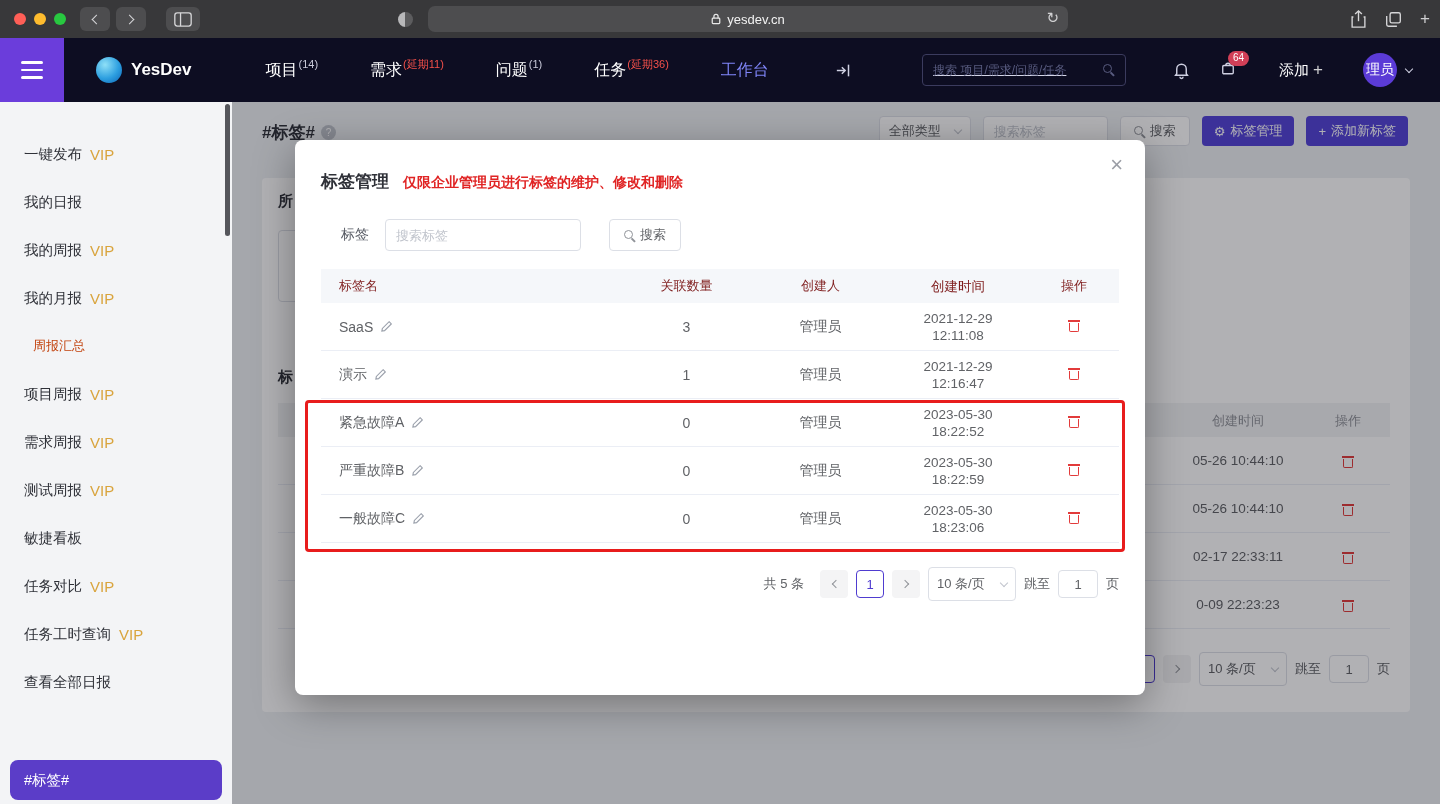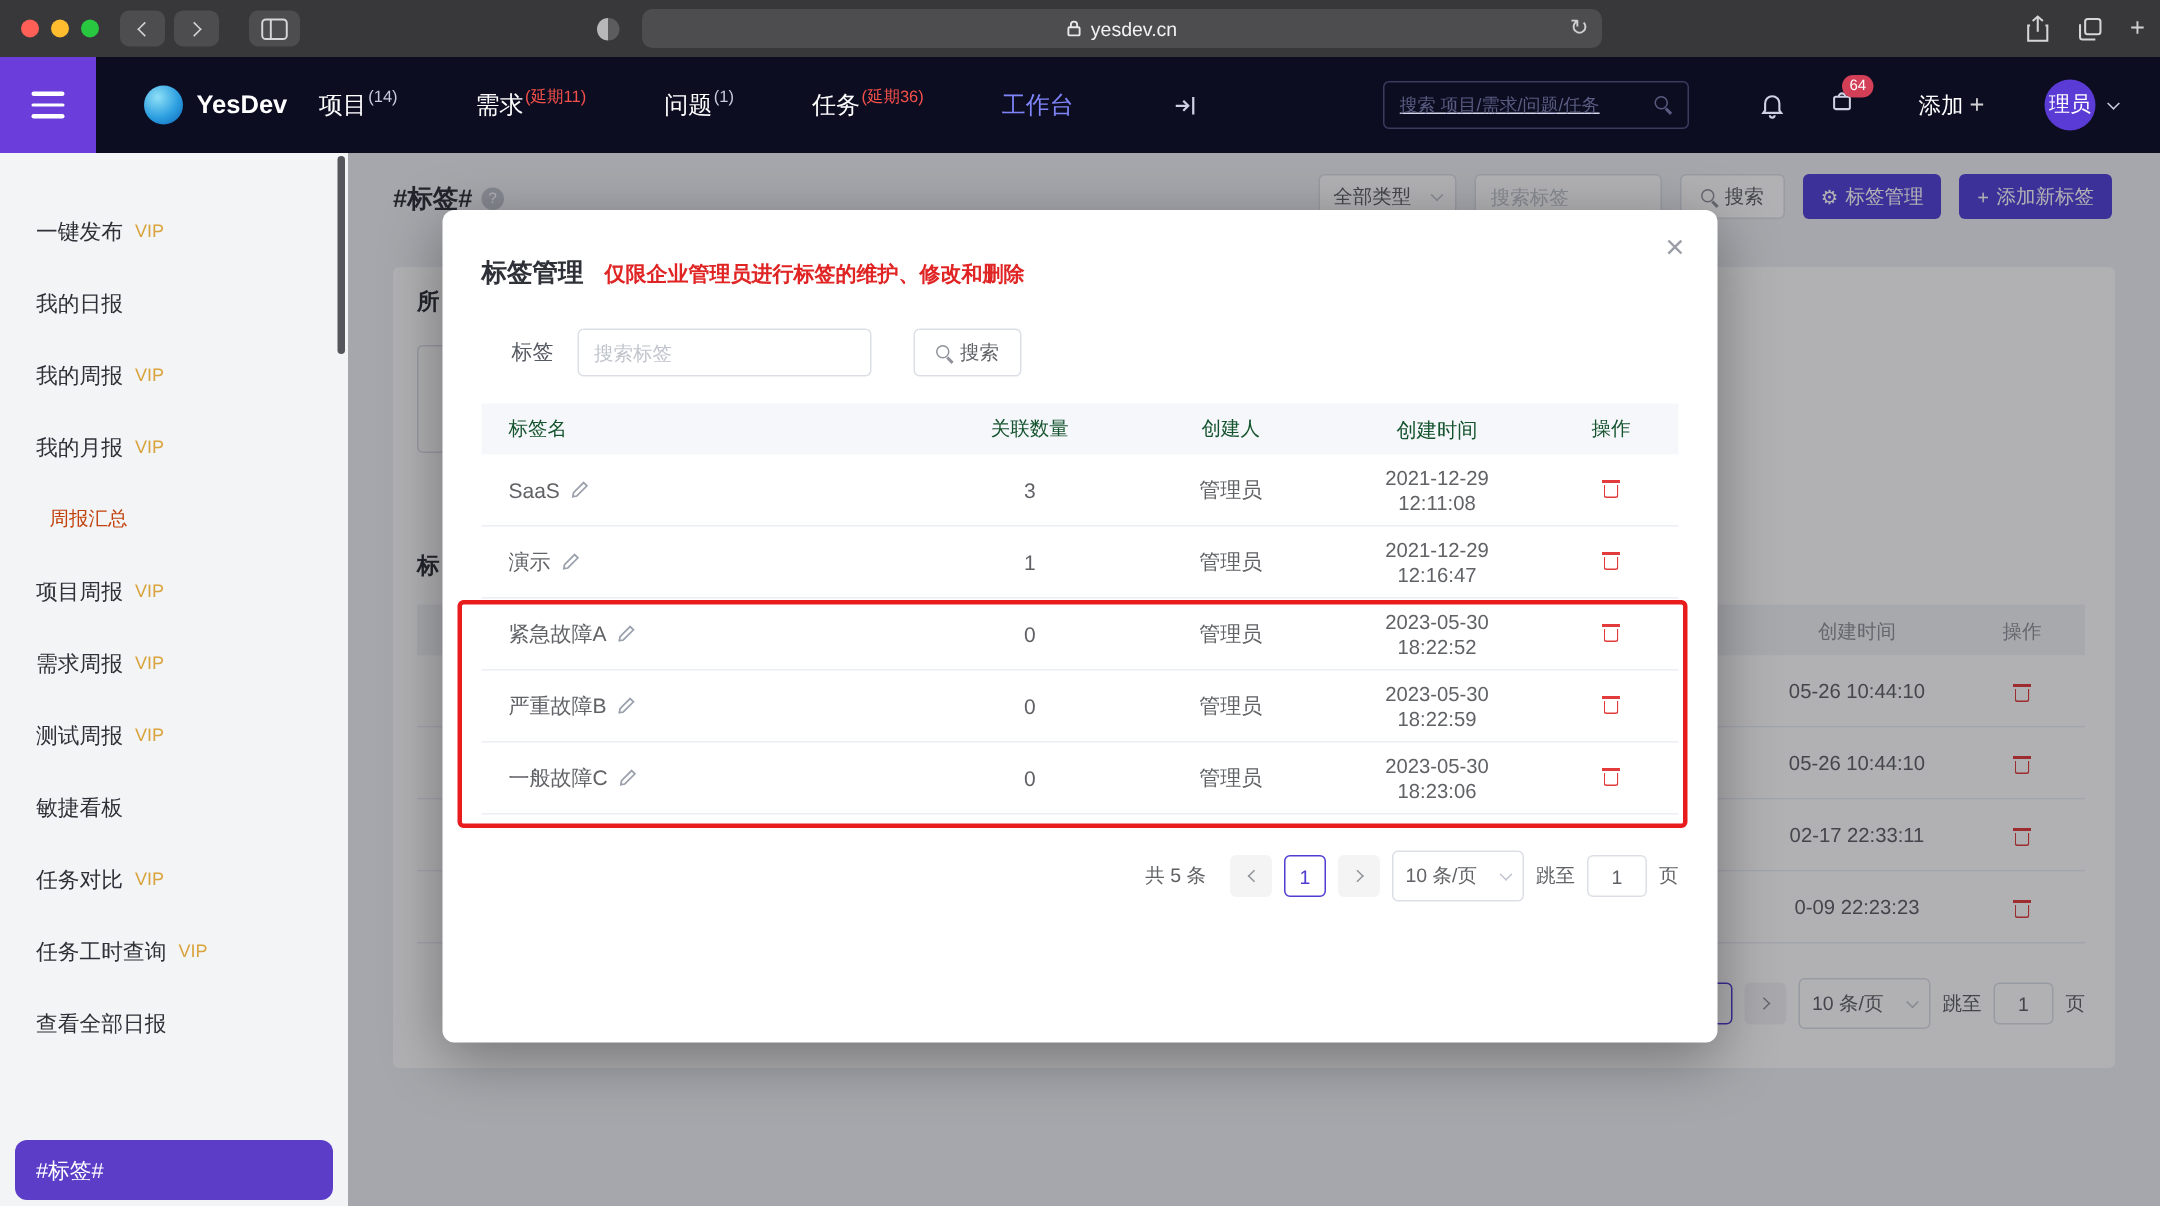--- a/index.html
+++ b/index.html
@@ -23,21 +23,21 @@
   .chv.sm{width:6px;height:6px;border-width:1.4px}
   .plus-glyph { font-size:17px; color:#cfcfd1; }
 
   
   .appheader { position:absolute; top:38px; left:0; right:0; height:64px; background:#0d0d22; display:flex; align-items:center; }
   .hamburger { width:64px; height:64px; background:#6b3ddb; display:flex; flex-direction:column; align-items:center; justify-content:center; gap:5px; flex:none; }
   .hamburger i { width:22px; height:2.5px; background:#fff; border-radius:2px; }
   .logo { display:flex; align-items:center; gap:9px; margin-left:32px; flex:none; }
   .logo-ball { width:26px; height:26px; border-radius:50%; background:radial-gradient(circle at 35% 30%,#8fe0f7,#2d9fe0 55%,#0c63b5); }
   .logo-text { color:#fff; font-size:17px; font-weight:bold; }
-  .nav { display:flex; margin-left:21px; gap:52px; align-items:center; flex:none; }
+  .nav { display:flex; margin-left:74px; gap:52px; align-items:center; flex:none; }
   .nav-item { color:#fff; font-size:16px; white-space:nowrap; }
   .nav-badge { font-size:11px; color:#c9cada; position:relative; top:-7px; margin-left:1px; }
   .nav-badge.danger { color:#f4504a; }
   .nav-item.active .nav-label { color:#7f85f8; }
   .enter-ic { margin-left:14px; display:flex; align-items:center; }
   .hd-search { margin-left:auto; width:204px; height:32px; border:1px solid #3b3b5e; border-radius:4px; display:flex; align-items:center; padding:0 10px; gap:6px; }
   .hd-search input { flex:1; background:transparent; border:none; outline:none; color:#d5d6e8; font-size:12px; min-width:0;text-decoration:underline; }
   .hd-search input::placeholder { color:#595c80; }
   .mag { position:relative; display:inline-block; width:12px; height:12px; flex:none; }
   .mag::before { content:""; position:absolute; width:7px; height:7px; border:1.6px solid currentColor; border-radius:50%; left:0; top:0; }
@@ -46,21 +46,21 @@
   .hd-icons { display:flex; align-items:center; margin-left:46px; gap:28px; }
   .gift-wrap { position:relative; }
   .num-badge { position:absolute; top:-8px; right:-12px; background:#d23f57; color:#fff; font-size:10px; border-radius:9px; padding:1.5px 5px; line-height:1.2; }
   .add-link { color:#fff; font-size:15px; margin-left:42px; display:flex; gap:4px; align-items:center; white-space:nowrap; }
   .avatar-wrap { margin-left:40px; margin-right:28px; display:flex; align-items:center; gap:9px; color:#cfd0e2; }
   .avatar { width:34px; height:34px; border-radius:50%; background:#5b3bd6; color:#fff; font-size:14px; display:flex; align-items:center; justify-content:center; }
 
   
   .sidebar { position:absolute; top:102px; left:0; width:232px; bottom:0; background:#f3f4f6; padding-top:28px; }
   .sb-item { height:48px; display:flex; align-items:center; padding-left:24px; font-size:14.5px; color:#2f3138; gap:8px; }
-  .vip { font-size:12px; color:#d9a43d; }
+  .vip { font-size:15px; color:#d9a43d; }
   .sb-section { height:48px; display:flex; align-items:center; padding-left:33px; font-size:13px; color:#c2410c; }
   .sb-pill { position:absolute; left:10px; bottom:4px; width:212px; height:40px; background:#5b3dc8; border-radius:8px; display:flex; align-items:center; padding-left:14px; color:#fff; font-size:14.5px; }
   .sb-scroll { position:absolute; right:2px; top:2px; width:5px; height:132px; border-radius:3px; background:#55565c; }
 
   
   .content { position:absolute; left:232px; top:102px; right:0; bottom:0; background:#eef0f3; z-index:1; }
   .page-title { position:absolute; left:30px; top:19px; font-size:17px; font-weight:bold; color:#2f3138; display:flex; gap:6px; align-items:center; }
   .help { width:15px; height:15px; border-radius:50%; background:#bfc3cb; color:#fff; font-size:10px; display:flex; align-items:center; justify-content:center; font-weight:normal; }
   .toolbar-controls { position:absolute; right:32px; top:14px; display:flex; gap:12px; height:30px; align-items:center; font-size:13px; }
   .sel { width:92px; height:30px; background:#fff; border:1px solid #dcdfe6; border-radius:4px; display:flex; align-items:center; justify-content:space-between; padding:0 9px; color:#606266; }
@@ -98,21 +98,21 @@
   .m-close { position:absolute; right:22px; top:14px; font-size:22px; color:#9b9ea6; cursor:pointer; line-height:1; }
   .m-head { display:flex; align-items:baseline; gap:14px; }
   .m-title { font-size:17px; font-weight:bold; color:#2f3138; }
   .m-sub { font-size:14px; font-weight:bold; color:#e02424; }
   .m-form { display:flex; align-items:center; margin-top:26px;margin-left:20px; }
   .m-label { font-size:14px; color:#555962; margin-right:16px; }
   .m-input { width:196px; height:32px; border:1px solid #dcdfe6; border-radius:4px; padding:0 10px; font-size:13px; color:#606266; outline:none; }
   .m-search-btn { height:32px; padding:0 14px; border:1px solid #dcdfe6; border-radius:4px; background:#fff; display:flex; align-items:center; gap:5px; font-size:13px; color:#606266; margin-left:28px; }
   .m-search-btn .mag, .btn-plain .mag { color:#909399; width:11px; height:11px; }
   .m-table { margin-top:18px; }
-  .m-thead { display:flex; height:34px; background:#f5f7fa; align-items:center; font-size:13px; color:#14532d; }
+  .m-thead { display:flex; height:34px; background:#f5f7fa; align-items:center; font-size:13px; color:#7f1d1d; }
   .m-row { display:flex; height:48px; align-items:center; border-bottom:1px solid #ebeef5; font-size:14px; color:#606266; }
   .c-name { width:298px; padding-left:18px; display:flex; align-items:center; gap:7px; }
   .c-count { width:135px; text-align:center; }
   .c-creator { width:133px; text-align:center; }
   .c-time { width:142px; text-align:center; font-size:13.5px; line-height:17px; }
   .c-op { width:90px; text-align:center; }
   .pencil { display:inline-flex; cursor:pointer; }
   .annotation { position:absolute; left:10px; top:260px; width:820px; height:152px; border:3px solid #e81c1c; border-radius:4px; pointer-events:none; z-index:3; }
   .m-pag { display:flex; justify-content:flex-end; align-items:center; gap:8px; margin-top:24px; font-size:13px; color:#606266; }
   .m-pag .total { margin-right:8px; }

